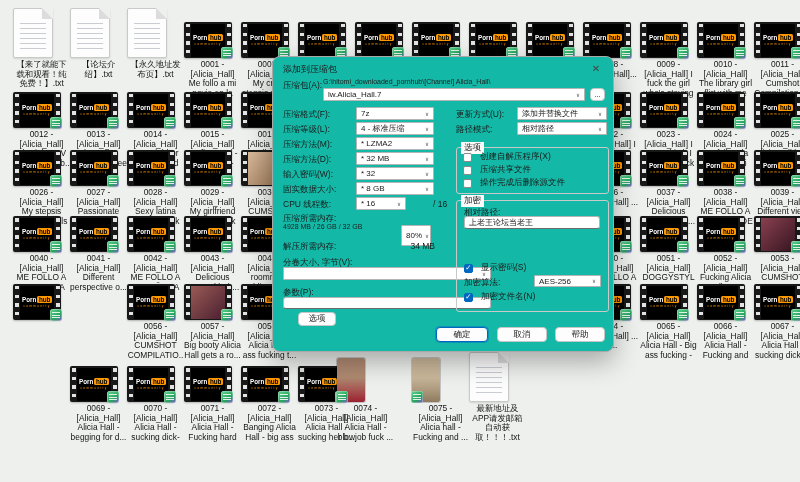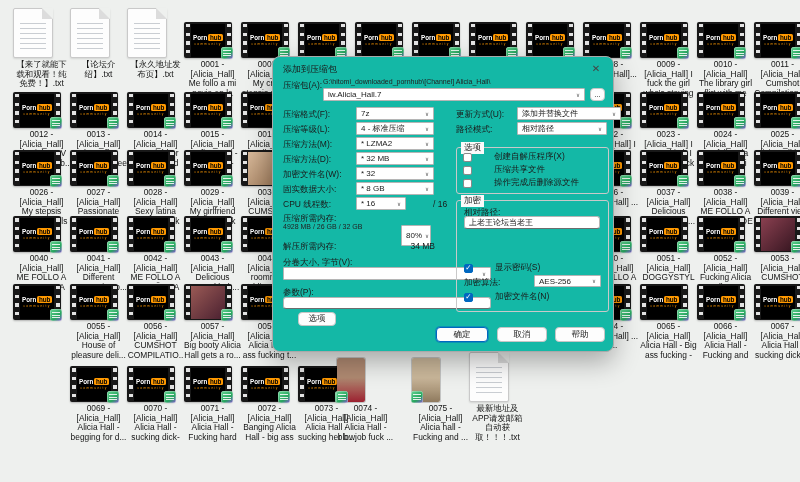--- a/index.html
+++ b/index.html
@@ -54,21 +54,21 @@
     display:flex;align-items:center;justify-content:space-between;padding:0 4px;font-size:8px;box-sizing:border-box;}
   .combo .chev{font-size:5.5px;color:#555;margin-left:3px;}
   .tf{position:absolute;background:#fff;border:1px solid #b5b5b5;border-bottom-color:#6d6d6d;border-radius:3px;
     display:flex;align-items:center;padding:0 4px;font-size:8px;box-sizing:border-box;}
   .btn{position:absolute;height:15px;background:#fdfdfd;border:1px solid #c6c6c6;border-radius:4px;
     display:flex;align-items:center;justify-content:center;font-size:8.5px;box-sizing:border-box;}
   .btn.accent{border-color:#0067c0;box-shadow:0 0 0 1px rgba(0,103,192,.45);}
   .btn.sm{height:13px;font-size:8px;}
   .group{position:absolute;border:1px solid #c9c9c9;border-radius:3px;}
   .group-label{position:absolute;background:#fafafa;padding:0 3px;}
-  .cbrow{position:absolute;display:flex;align-items:center;gap:22px;white-space:nowrap;}
+  .cbrow{position:absolute;display:flex;align-items:center;gap:8px;white-space:nowrap;}
   .cb{width:9px;height:9px;border:1px solid #898989;border-radius:2px;background:#fff;
     display:inline-flex;align-items:center;justify-content:center;box-sizing:border-box;flex:0 0 auto;}
   .cb.on{background:#0067c0;border-color:#0067c0;color:#fff;font-size:7.5px;line-height:8px;}
   .cb.on::after{content:"✓";}
   .suffix{position:absolute;white-space:nowrap;}
   .val-r{position:absolute;text-align:right;white-space:nowrap;}
 </style>
 </head>
 <body>
 
@@ -739,37 +739,20 @@
           <div class="screen">
             <div class="ph-row">
               <span>Porn</span>
               <span class="ph-hub">hub</span>
             </div>
             <div class="ph-sub">community</div>
           </div>
           <div class="badge"></div>
         </div>
       </div>
-    </div>
-    <div class="cell" style="left: 58px; top: 282px;">
-      <div class="thumbwrap" style="height: 38px;">
-        <div class="film">
-          <div class="sp l"></div>
-          <div class="sp r"></div>
-          <div class="screen">
-            <div class="ph-row">
-              <span>Porn</span>
-              <span class="ph-hub">hub</span>
-            </div>
-            <div class="ph-sub">community</div>
-          </div>
-          <div class="badge"></div>
-        </div>
-      </div>
-      <div class="label">0055 - [Alicia_Hall] House of pleasure deli...</div>
     </div>
     <div class="cell" style="left: 115px; top: 282px;">
       <div class="thumbwrap" style="height: 38px;">
         <div class="film">
           <div class="sp l"></div>
           <div class="sp r"></div>
           <div class="screen">
             <div class="ph-row">
               <span>Porn</span>
               <span class="ph-hub">hub</span>
@@ -1013,21 +996,21 @@
   <div class="lbl" style="left:10px;top:82px">压缩方法(M):</div>
   <div class="combo" style="left:83px;top:80px;width:78px">
       <span>* LZMA2</span>
       <span class="chev">∨</span>
     </div>
   <div class="lbl" style="left:10px;top:97px">压缩方法(D):</div>
   <div class="combo" style="left:83px;top:95px;width:78px">
       <span>* 32 MB</span>
       <span class="chev">∨</span>
     </div>
-  <div class="lbl" style="left:10px;top:112px">加密文件名(W):</div>
+  <div class="lbl" style="left:10px;top:112px">输入密码(W):</div>
   <div class="combo" style="left:83px;top:110px;width:78px">
       <span>* 32</span>
       <span class="chev">∨</span>
     </div>
   <div class="lbl" style="left:10px;top:127px">固实数据大小:</div>
   <div class="combo" style="left:83px;top:125px;width:78px">
       <span>* 8 GB</span>
       <span class="chev">∨</span>
     </div>
   <div class="lbl" style="left:10px;top:142px">CPU 线程数:</div>
@@ -1049,21 +1032,21 @@
   <div class="lbl" style="left:10px;top:200px">分卷大小, 字节(V):</div>
   <div class="combo" style="left:10px;top:210px;width:208px">
       <span></span>
       <span class="chev">∨</span>
     </div>
   <div class="lbl" style="left:10px;top:230px">参数(P):</div>
   <div class="tf" style="left:10px;top:240px;width:208px;height:12px"></div>
   <div class="btn" style="left:25px;top:255px;width:38px;height:14px">选项</div>
 
   <div class="lbl" style="left:183px;top:52px">更新方式(U):</div>
-  <div class="combo" style="left:244px;top:50px;width:104px">
+  <div class="combo" style="left:244px;top:50px;width:90px">
       <span>添加并替换文件</span>
       <span class="chev">∨</span>
     </div>
   <div class="lbl" style="left:183px;top:67px">路径模式:</div>
   <div class="combo" style="left:244px;top:65px;width:90px">
       <span>相对路径</span>
       <span class="chev">∨</span>
     </div>
 
   <div class="group" style="left:183px;top:90px;width:151px;height:45px"></div>

